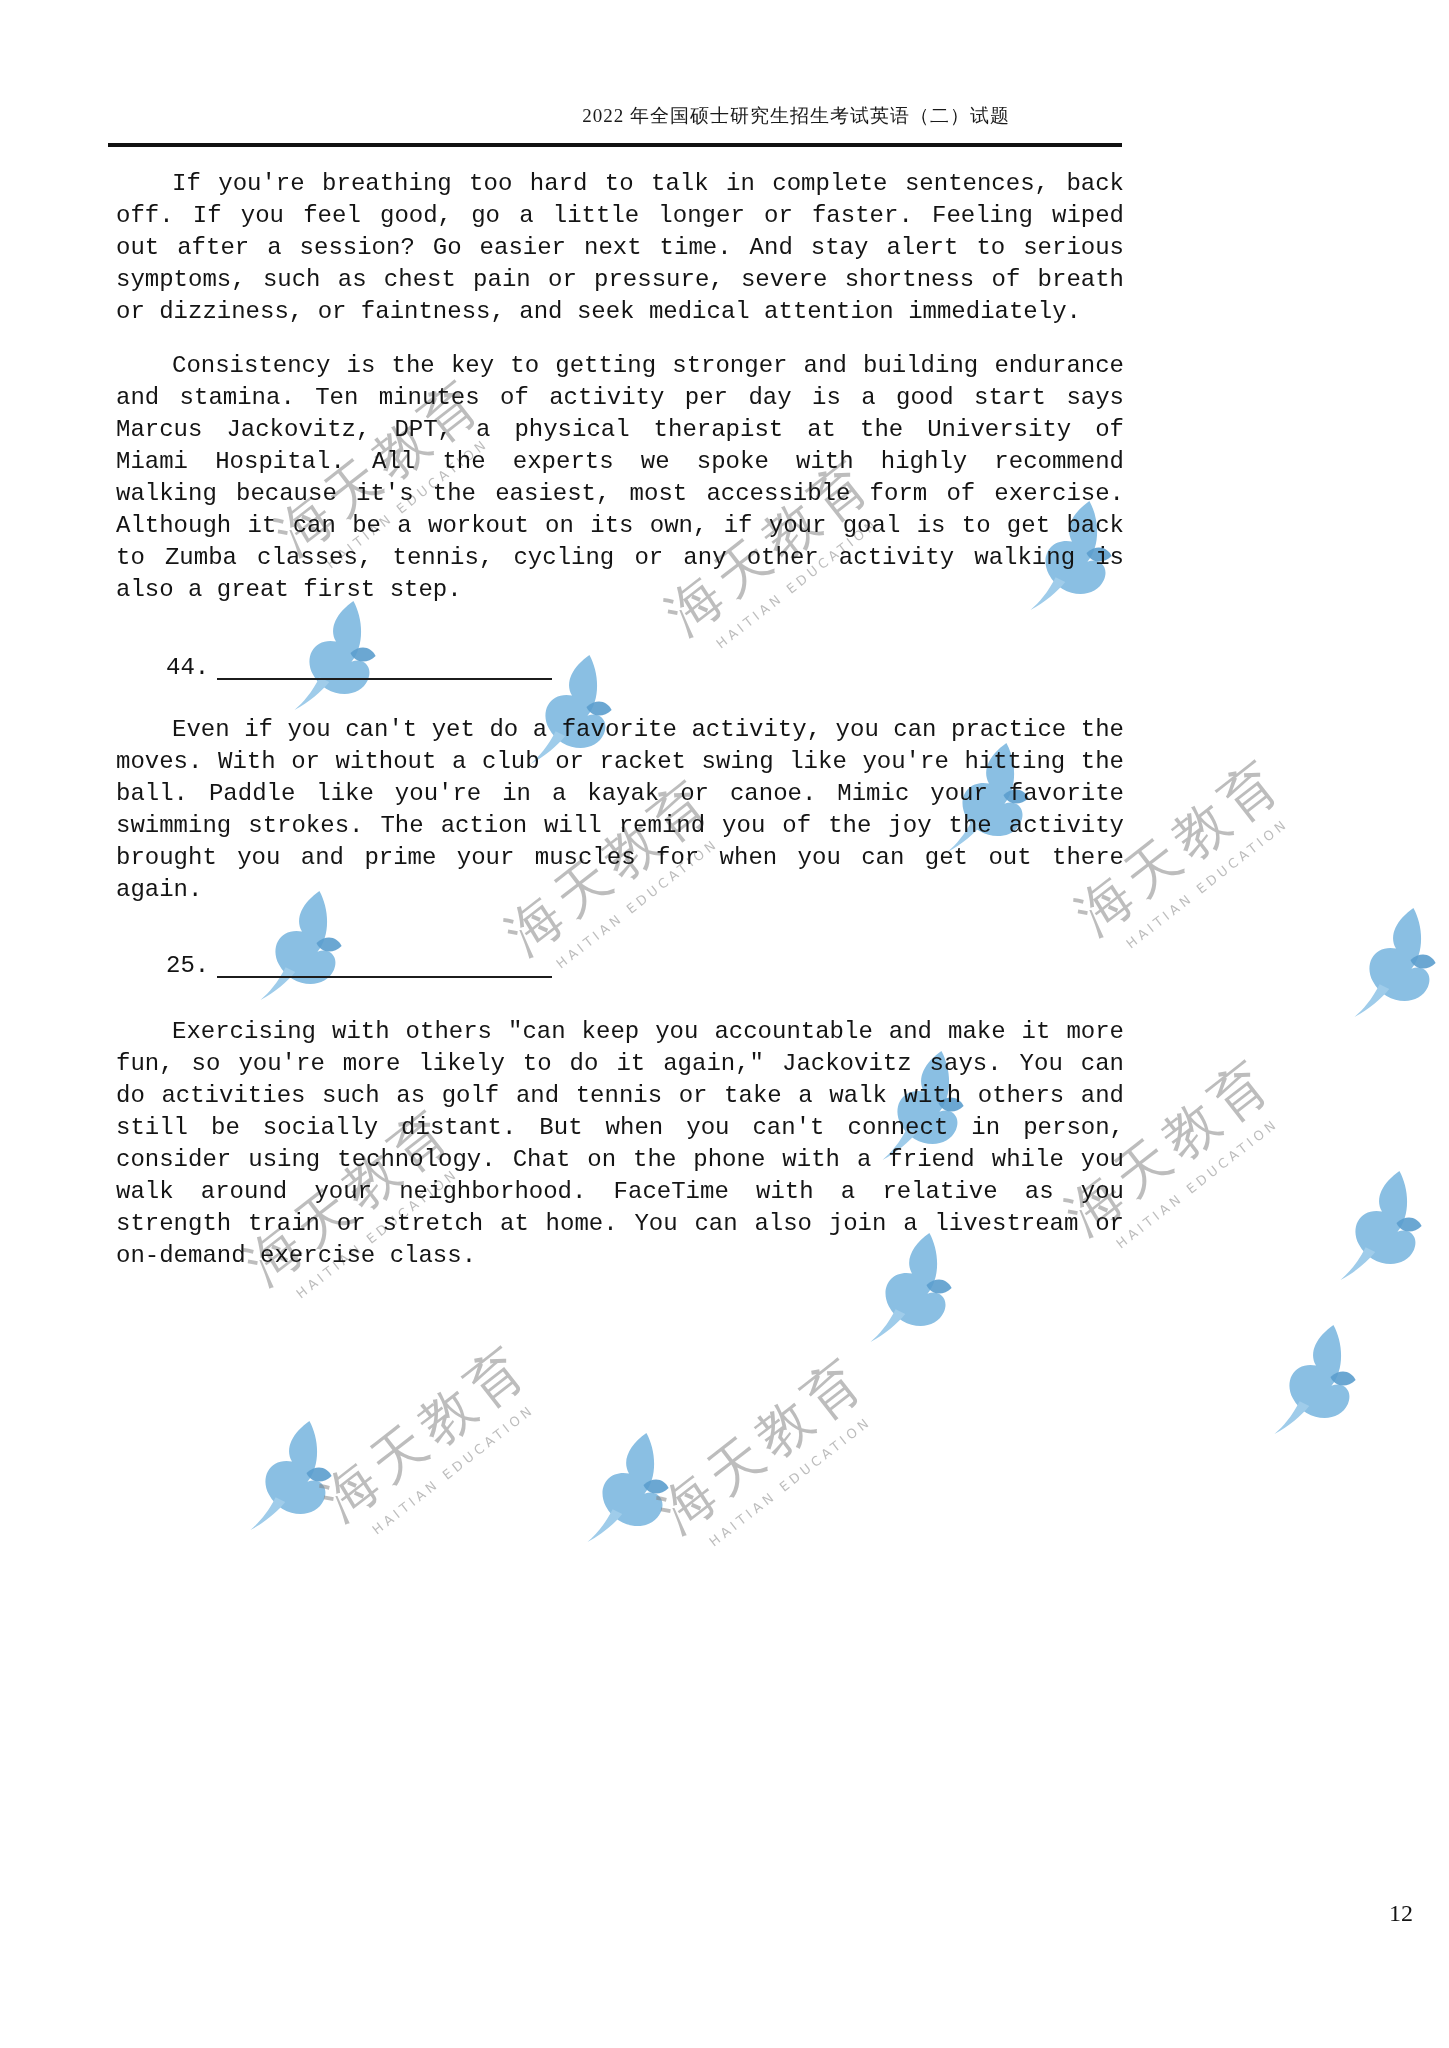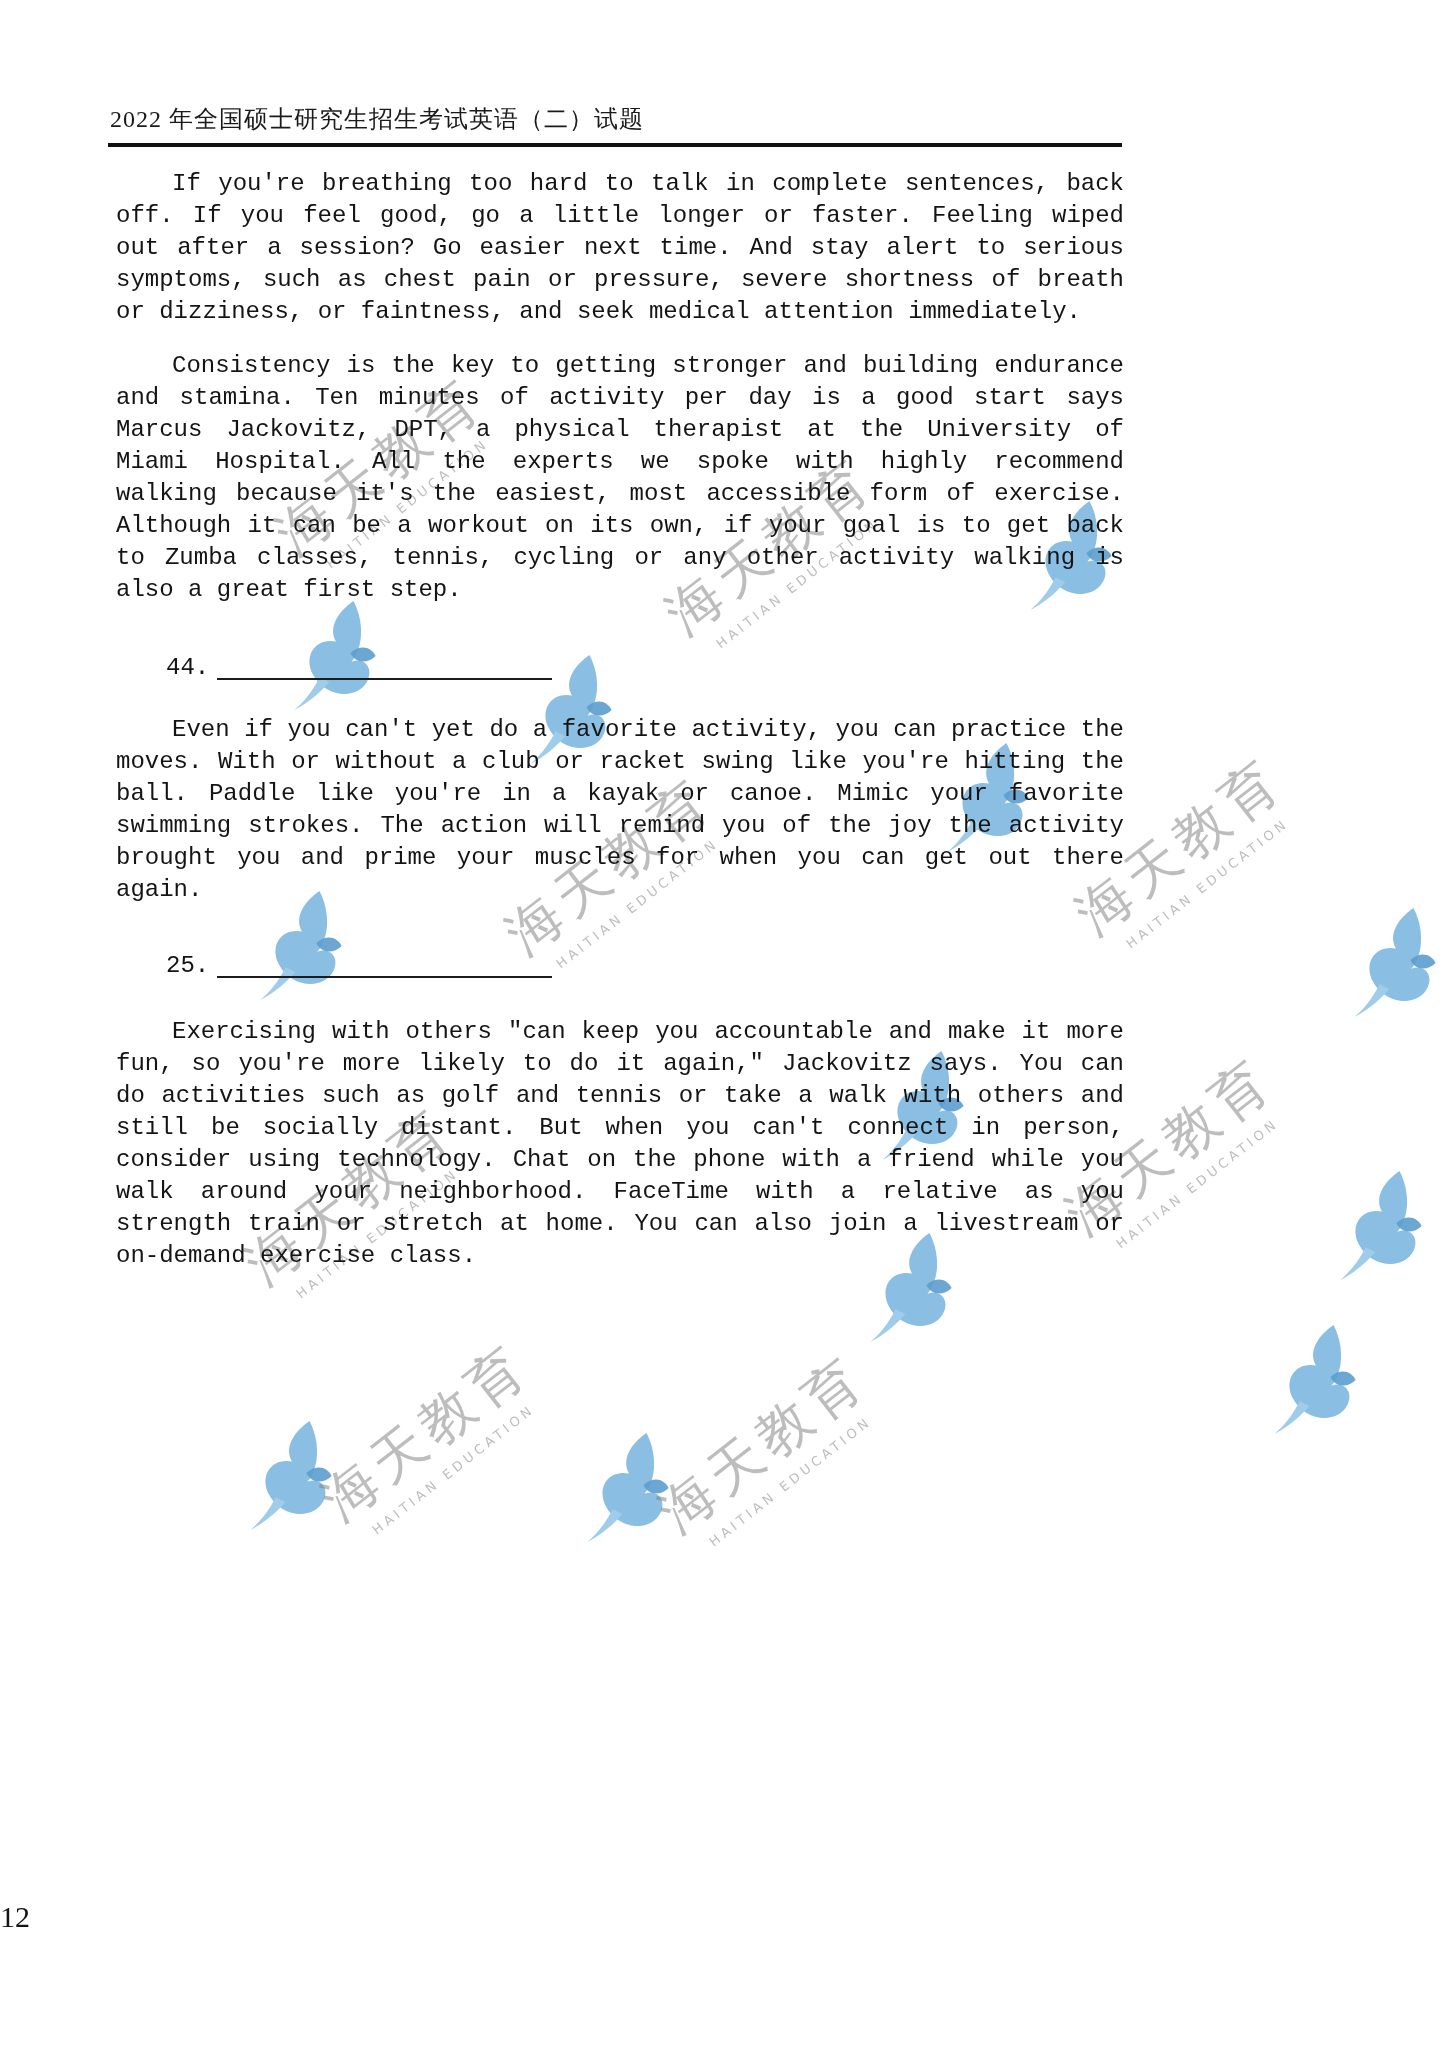--- a/index.html
+++ b/index.html
@@ -31,21 +31,21 @@
     transform:rotate(-38deg); transform-origin:left center;
   }
   .wm-text .wm-cn { left:14px; top:116px; }
   .wm-text .wm-en { left:58px; top:168px; }
   .wm-full .wm-cn { left:82px; top:112px; }
   .wm-full .wm-en { left:126px; top:164px; }
   
   .content { position:absolute; inset:0; z-index:1; }
   .doc-title {
     position:absolute; left:110px; top:103px; width:900px;
-    text-align:left; font-size:24px; letter-spacing:1px; color:#1a1a1a;
+    text-align:right; font-size:19px; letter-spacing:1px; color:#1a1a1a;
   }
   .header-rule {
     position:absolute; left:108px; top:143px; width:1014px; height:4px;
     background:#111111;
   }
   .text-block {
     position:absolute; left:116px; top:160px; width:1008px;
     font-size:24px; line-height:32px; text-align:justify;font-family:Liberation Mono, monospace;
   }
   .para { margin:0; text-indent:56px; }
@@ -58,21 +58,21 @@
   .blank-row-44 { margin-top:42px; }
   .blank-row-45 { margin-top:40px; }
   .blank-num { font-size:24px; }
   .blank-line {
     display:inline-block; width:335px; height:30px;
     margin-left:8px; vertical-align:-6px;
     border-bottom:2px solid #1c1c1c;
   }
   .page-number {
     position:absolute; left:0; top:1900px; width:1413px;
-    text-align:left; font-size:30px; color:#141414;
+    text-align:right; font-size:24px; color:#141414;
   }
 </style>
 </head>
 <body>
 
 <div class="page">
 
   <div class="watermark-layer" id="watermark-layer">
       <div class="wm wm-text" style="left: 270px; top: 390px;">
         <div class="wm-cn">海天教育</div>

